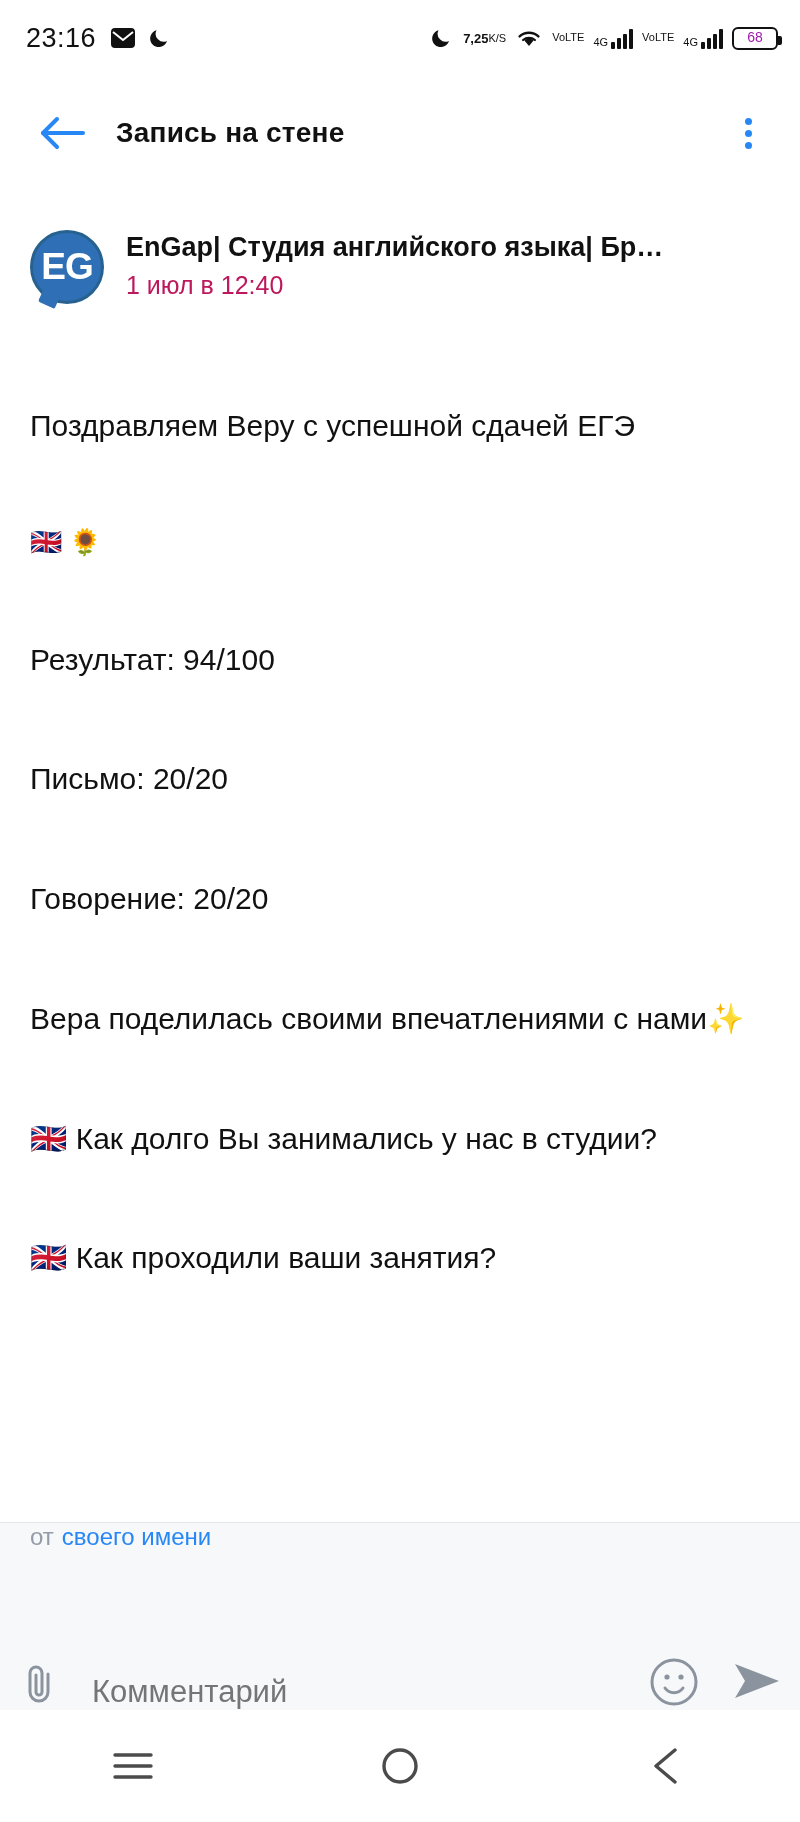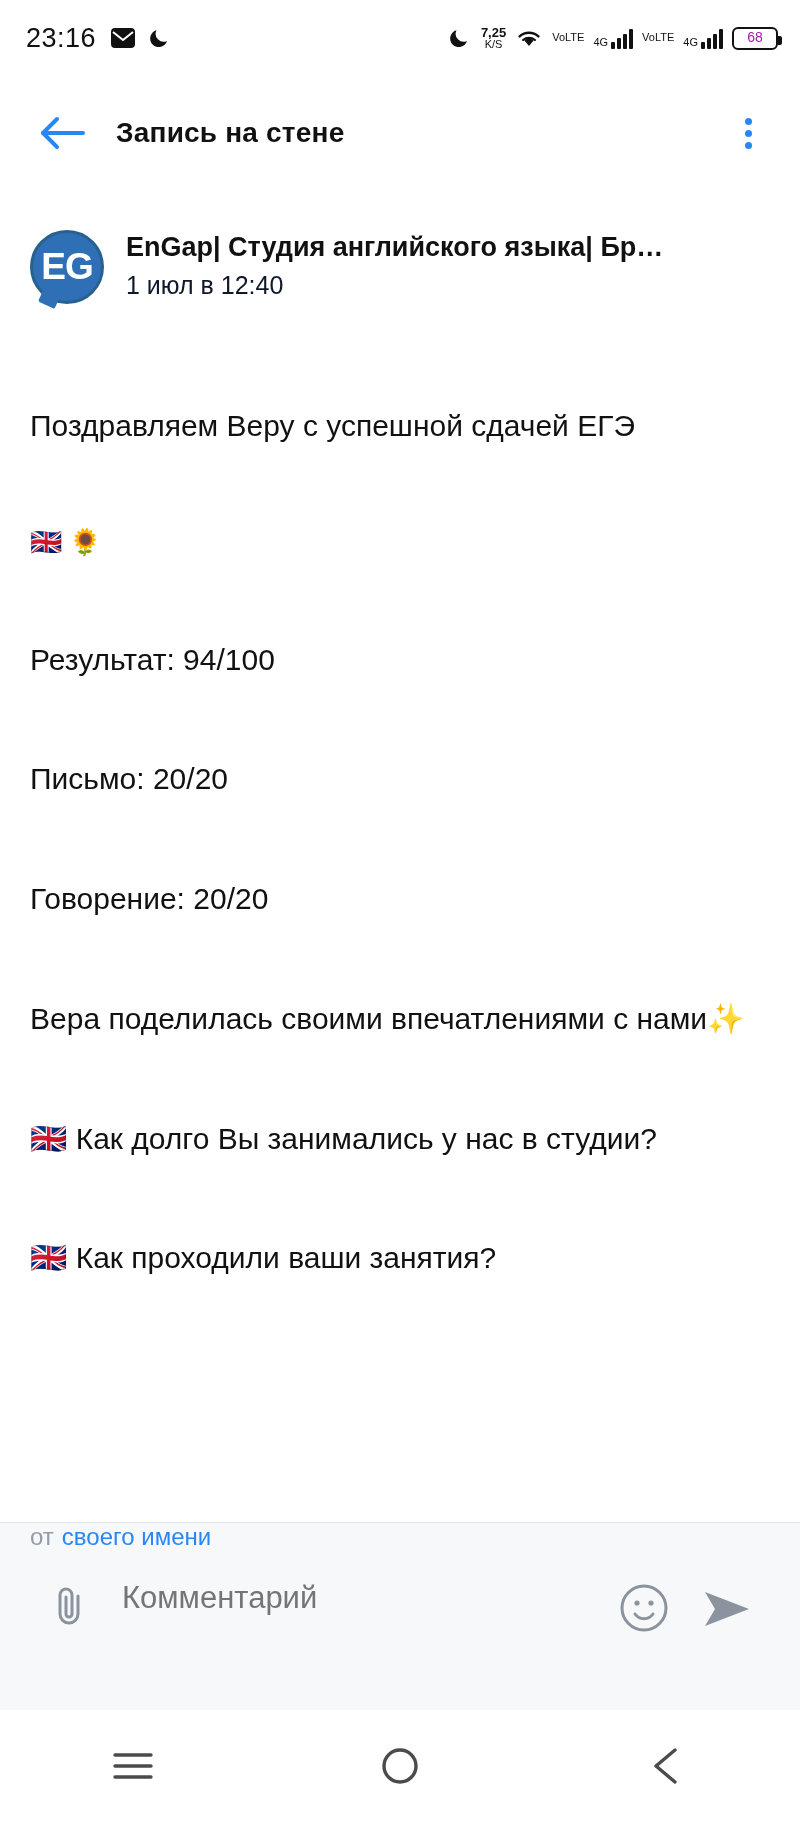--- a/index.html
+++ b/index.html
@@ -32,21 +32,21 @@
   .sb-left { display: flex; align-items: center; gap: 14px; }
   .sb-clock { font-size: 27px; letter-spacing: .5px; color: #111; }
   .sb-icon { display: inline-flex; align-items: center; justify-content: center; }
   .sb-right {
     margin-left: auto;
     display: flex;
     align-items: center;
     gap: 9px;
   }
   .sb-speed {
-    display: flex; flex-direction: column; align-items: center;
+    display: flex; align-items: center;
     line-height: 1; font-size: 13px; color: #111; font-weight: 600;
   }
   .sb-speed .s2 { font-size: 11px; font-weight: 400; }
   .sb-net {
     display: flex; flex-direction: row; align-items: center;
     line-height: 1.05; font-size: 12px; color: #111;
   }
   .sb-net .ln1 { font-size: 11px; }
   .sb-net .ln2 { font-size: 11px; }
   .sb-stack { display: flex; align-items: flex-end; gap: 3px; }
@@ -135,21 +135,21 @@
     font-size: 27px;
     font-weight: bold;
     color: #111;
     white-space: nowrap;
     overflow: hidden;
     text-overflow: ellipsis;
     max-width: 600px;
   }
   .date {
     font-size: 25px;
-    color: #0f172a;
+    color: #be185d;
     margin-top: 8px;
   }
   .post-body {
     padding: 22px 30px 0 30px;
     font-size: 30px;
     line-height: 1.33;
     color: #111;
     white-space: pre-wrap;
     word-wrap: break-word;
   }
@@ -178,22 +178,22 @@
   }
   .asbar .lbl { color: #939ca8; }
   .asbar .val { color: #2787f5; }
 
   
   .commentbar {
     flex: 0 0 130px;
     height: 130px;
     background: #f7f8fa;
     display: flex;
-    align-items: flex-start;
-    padding: 0 44px;
+    align-items: flex-end;
+    padding: 0 14px;
     gap: 26px;
   }
   .clip {
     width: 52px; height: 52px; flex: 0 0 52px;
     display: flex; align-items: center; justify-content: center;
     color: #8a939e;
   }
   .comment-input {
     flex: 1 1 auto;
     border: none; outline: none; background: transparent;

